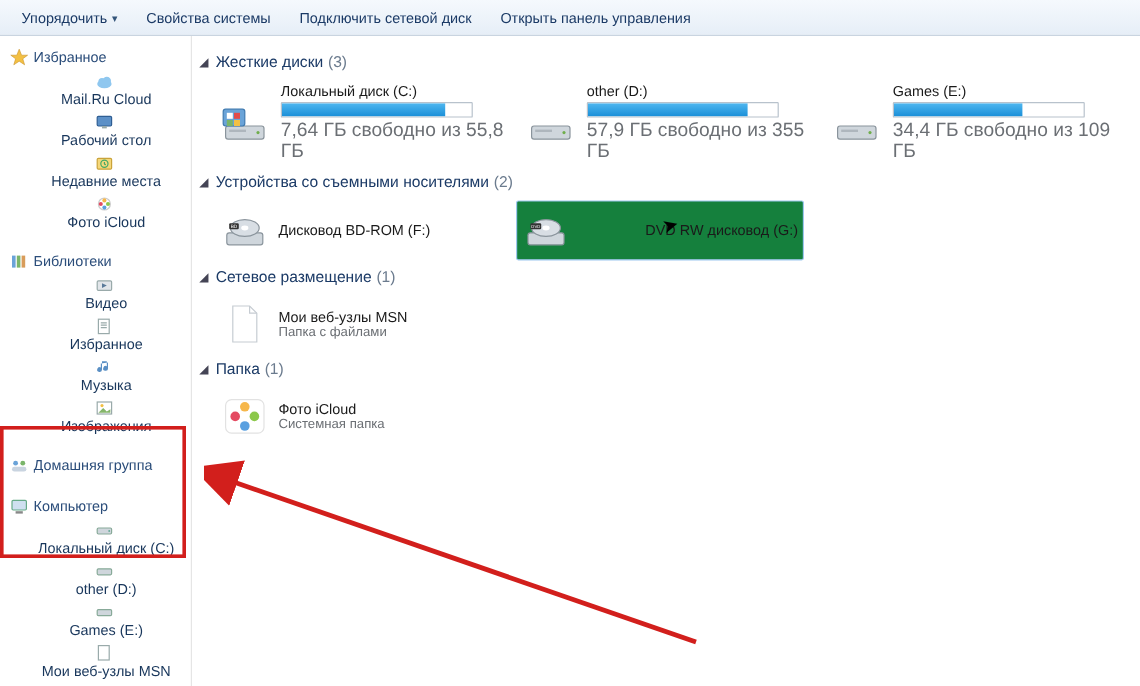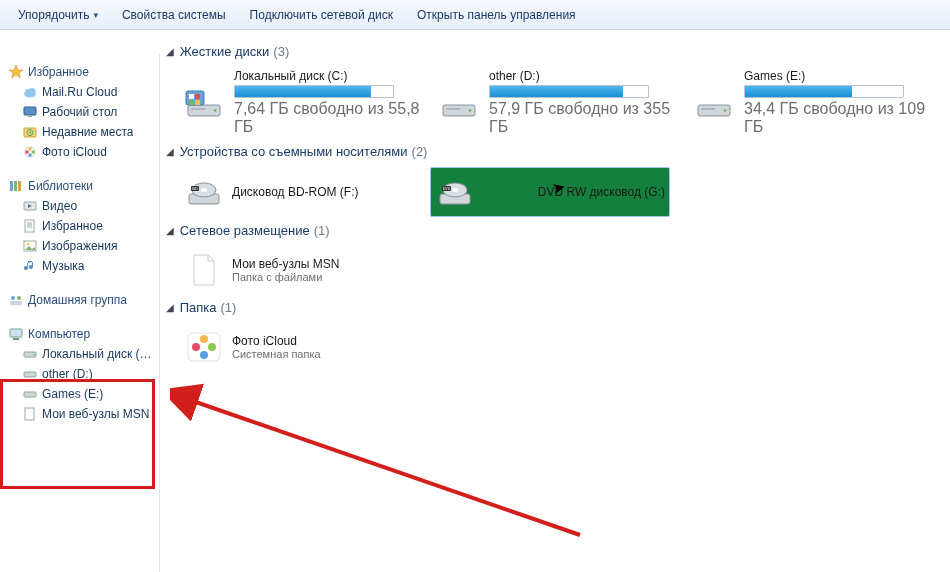--- a/index.html
+++ b/index.html
@@ -42,39 +42,39 @@
     display: flex;
     height: calc(100% - 30px);
   }
   
   .sidebar {
     width: 160px;
     padding: 8px 0 8px 4px;
     border-right: 1px solid #e5e5e5;
     overflow: hidden;
     position: relative;
-    margin-top: 24px;
   }
   .nav-group { margin-bottom: 14px; }
   .nav-heading {
     display: flex;
     align-items: center;
     padding: 2px 4px;
     color: #2b4d7a;
     font-weight: 400;
   }
   .nav-item {
     display: flex;
     align-items: center;
     padding: 2px 4px 2px 18px;
     color: #18365b;
     cursor: default;
     white-space: nowrap;
     overflow: hidden;
     text-overflow: ellipsis;
+    flex-direction: column;
   }
   .nav-item .icon, .nav-heading .icon {
     width: 16px; height: 16px;
     margin-right: 4px;
     flex-shrink: 0;
     display:inline-flex;align-items:center;justify-content:center;
   }
   .nav-item span.label, .nav-heading span.label { white-space:nowrap; overflow:hidden; text-overflow:ellipsis; }
 
   
@@ -263,34 +263,34 @@
               <line x1="5" y1="5" x2="10" y2="5" stroke="#9aa"></line>
               <line x1="5" y1="7" x2="10" y2="7" stroke="#9aa"></line>
               <line x1="5" y1="9" x2="10" y2="9" stroke="#9aa"></line>
             </svg>
           </span>
           <span class="label">Избранное</span>
         </div>
       <div class="nav-item">
           <span class="icon">
             <svg width="16" height="16" viewBox="0 0 16 16">
+              <path d="M6 3v7a2 2 0 1 1-1-1.7V5l6-1v5a2 2 0 1 1-1-1.7V3z" fill="#5a8fc4"></path>
+            </svg>
+          </span>
+          <span class="label">Музыка</span>
+        </div>
+      <div class="nav-item">
+          <span class="icon">
+            <svg width="16" height="16" viewBox="0 0 16 16">
               <rect x="2" y="3" width="12" height="10" fill="#fff" stroke="#9aa"></rect>
               <circle cx="6" cy="6" r="1.3" fill="#f3c043"></circle>
               <polyline points="3,12 7,8 10,11 13,9 13,12" fill="#85b56a"></polyline>
             </svg>
           </span>
           <span class="label">Изображения</span>
-        </div>
-      <div class="nav-item">
-          <span class="icon">
-            <svg width="16" height="16" viewBox="0 0 16 16">
-              <path d="M6 3v7a2 2 0 1 1-1-1.7V5l6-1v5a2 2 0 1 1-1-1.7V3z" fill="#5a8fc4"></path>
-            </svg>
-          </span>
-          <span class="label">Музыка</span>
         </div>
     </div>
 
     <div class="nav-group">
       <div class="nav-heading">
         <span class="icon">
             <svg width="16" height="16" viewBox="0 0 16 16">
               <circle cx="5" cy="6" r="2" fill="#6aa3d8"></circle>
               <circle cx="11" cy="6" r="2" fill="#7ab56a"></circle>
               <rect x="2" y="9" width="12" height="4" rx="2" fill="#c9d4e0"></rect>

